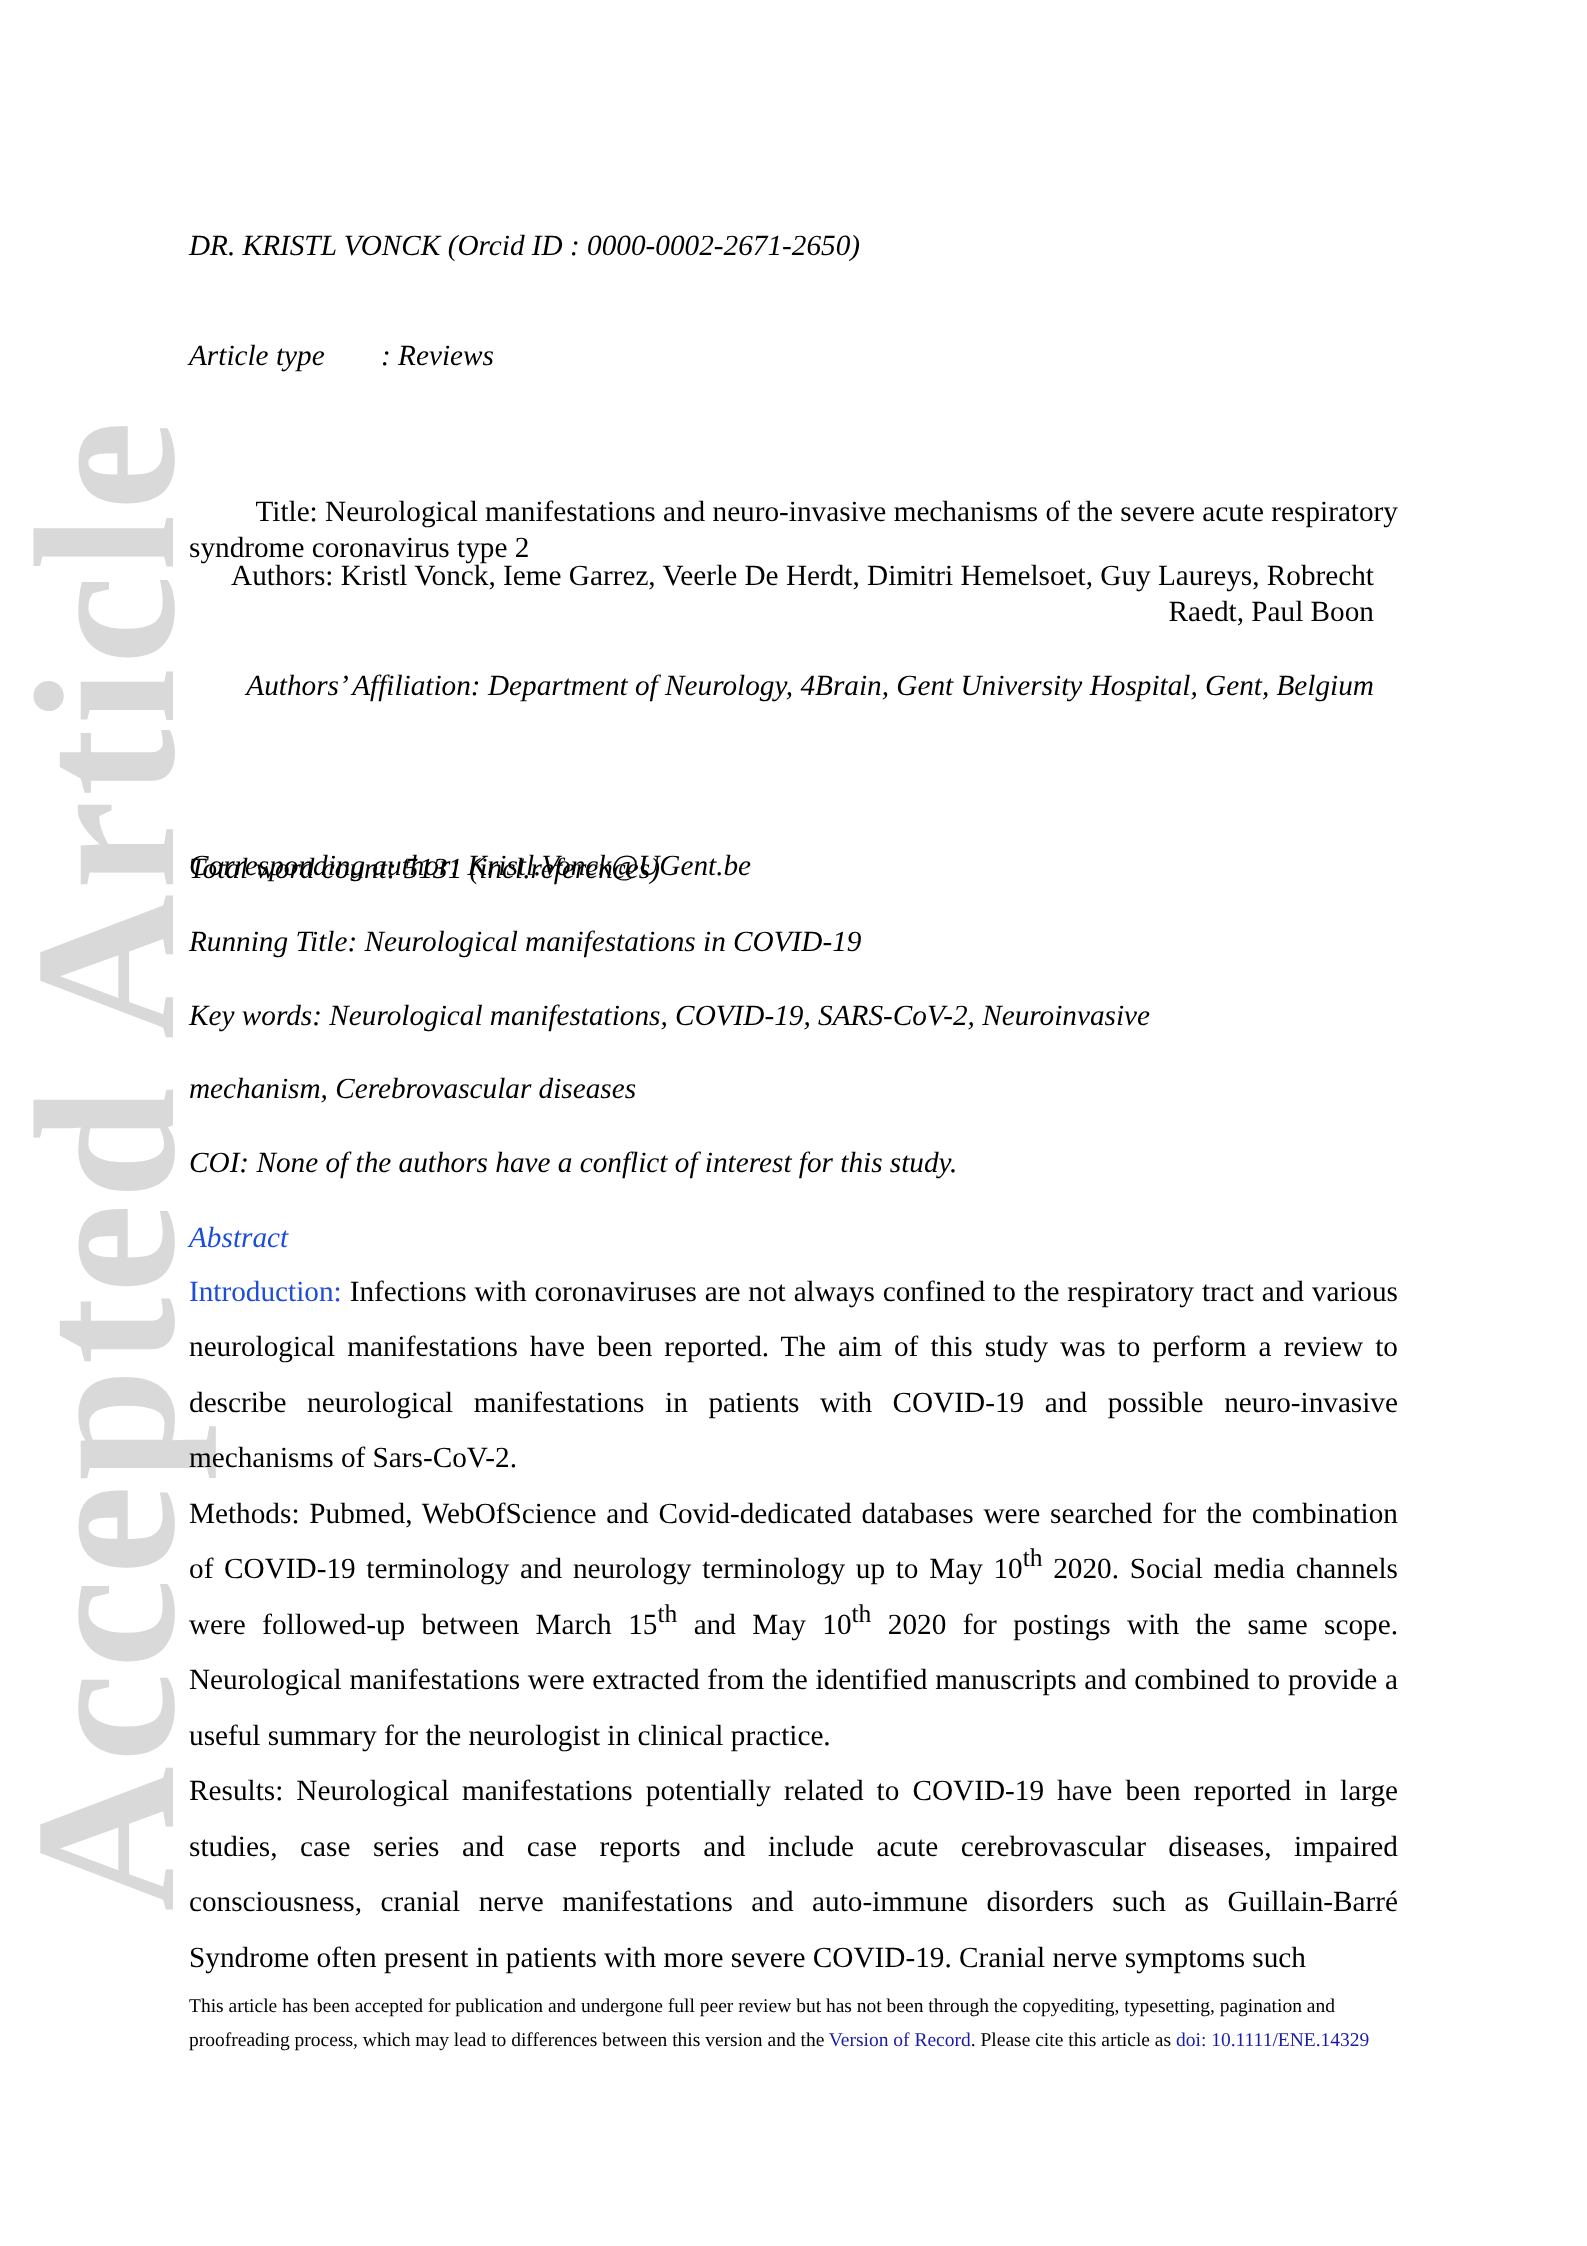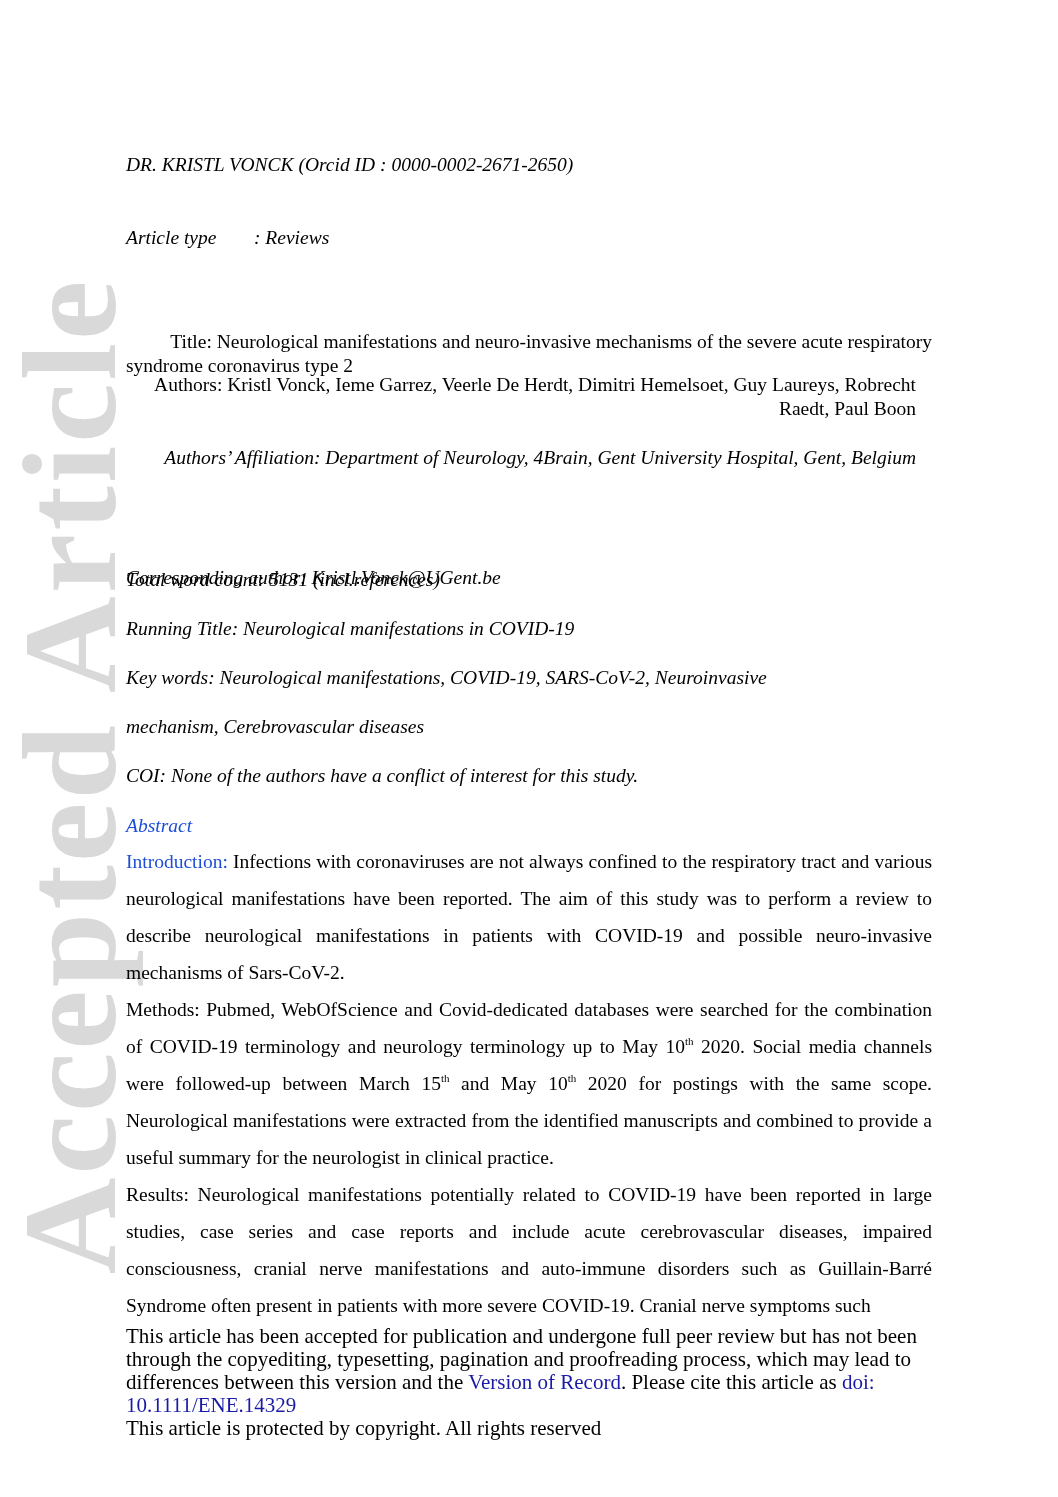--- a/index.html
+++ b/index.html
@@ -48,30 +48,30 @@
     }
     .justify {
       text-align: justify;
       text-align-last: left;
     }
     .lh24 { line-height: 24px; text-align: right; }
     .lh37 { line-height: 37px; }
     .gray { color: #1d4ed8; }
     .tab { display: inline-block; width: 128px; }
     sup {
-      font-size: 11px;
+      font-size: 17px;
       line-height: 0;
       vertical-align: 8px;
     }
     .footer {
       position: absolute;
       left: 126px;
       top: 1325px;
       width: 820px;
-      font-size: 21px;
+      font-size: 13px;
       line-height: 23px;
       z-index: 1;
     }
     .link { color: #1a1aa6; text-decoration: none; }
   </style>
 </head>
 <body>
 
 <div class="watermark">Accepted Article</div>
 
@@ -104,14 +104,13 @@
 <div class="block justify lh37" style="top:843px;">
   <span class="gray">Introduction:</span><span> Infections with coronaviruses are not always confined to the respiratory tract and various neurological manifestations have been reported. The aim of this study was to perform a review to describe neurological manifestations in patients with COVID-19 and possible neuro-invasive mechanisms of Sars-CoV-2.</span>
 </div>
 
 <div class="block justify lh37" style="top:991px;"><span>Methods: Pubmed, WebOfScience and Covid-dedicated databases were searched for the combination of COVID-19 terminology and neurology terminology up to May 10</span><sup>th</sup><span> 2020. Social media channels were followed-up between March 15</span><sup>th</sup><span> and May 10</span><sup>th</sup><span> 2020 for postings with the same scope. Neurological manifestations were extracted from the identified manuscripts and combined to provide a useful summary for the neurologist in clinical practice.</span></div>
 
 <div class="block justify lh37" style="top:1176px;">Results: Neurological manifestations potentially related to COVID-19 have been reported in large studies, case series and case reports and include acute cerebrovascular diseases, impaired consciousness, cranial nerve manifestations and auto-immune disorders such as Guillain-Barré Syndrome often present in patients with more severe COVID-19. Cranial nerve symptoms such</div>
 
 <div class="footer">
   <div><span>This article has been accepted for publication and undergone full peer review but has not been through the copyediting, typesetting, pagination and proofreading process, which may lead to differences between this version and the </span><a class="link">Version of Record</a><span>. Please cite this article as </span><a class="link">doi: 10.1111/ENE.14329</a></div>
-  <div>This article is protected by copyright. All rights reserved</div>
 </div>
 
 </body></html>

